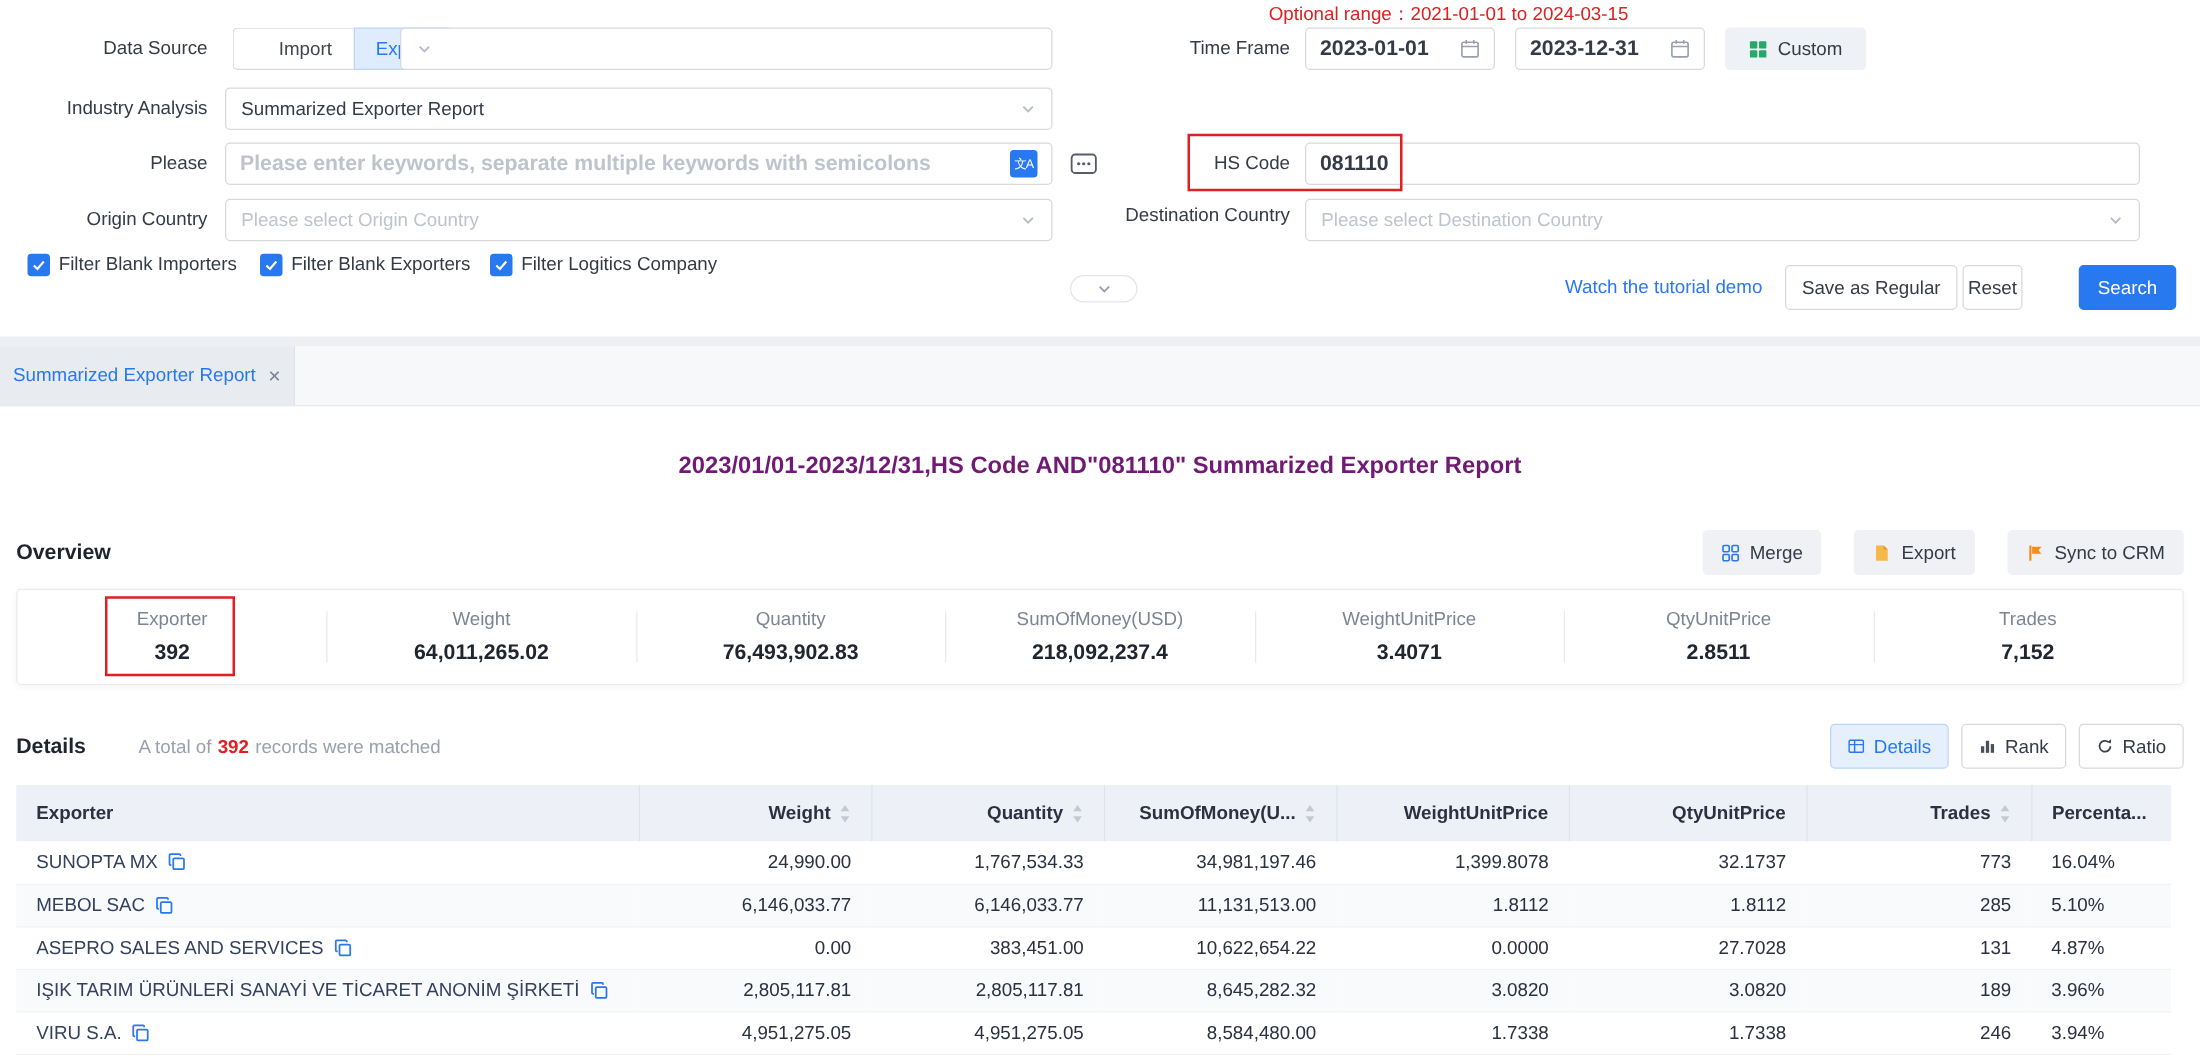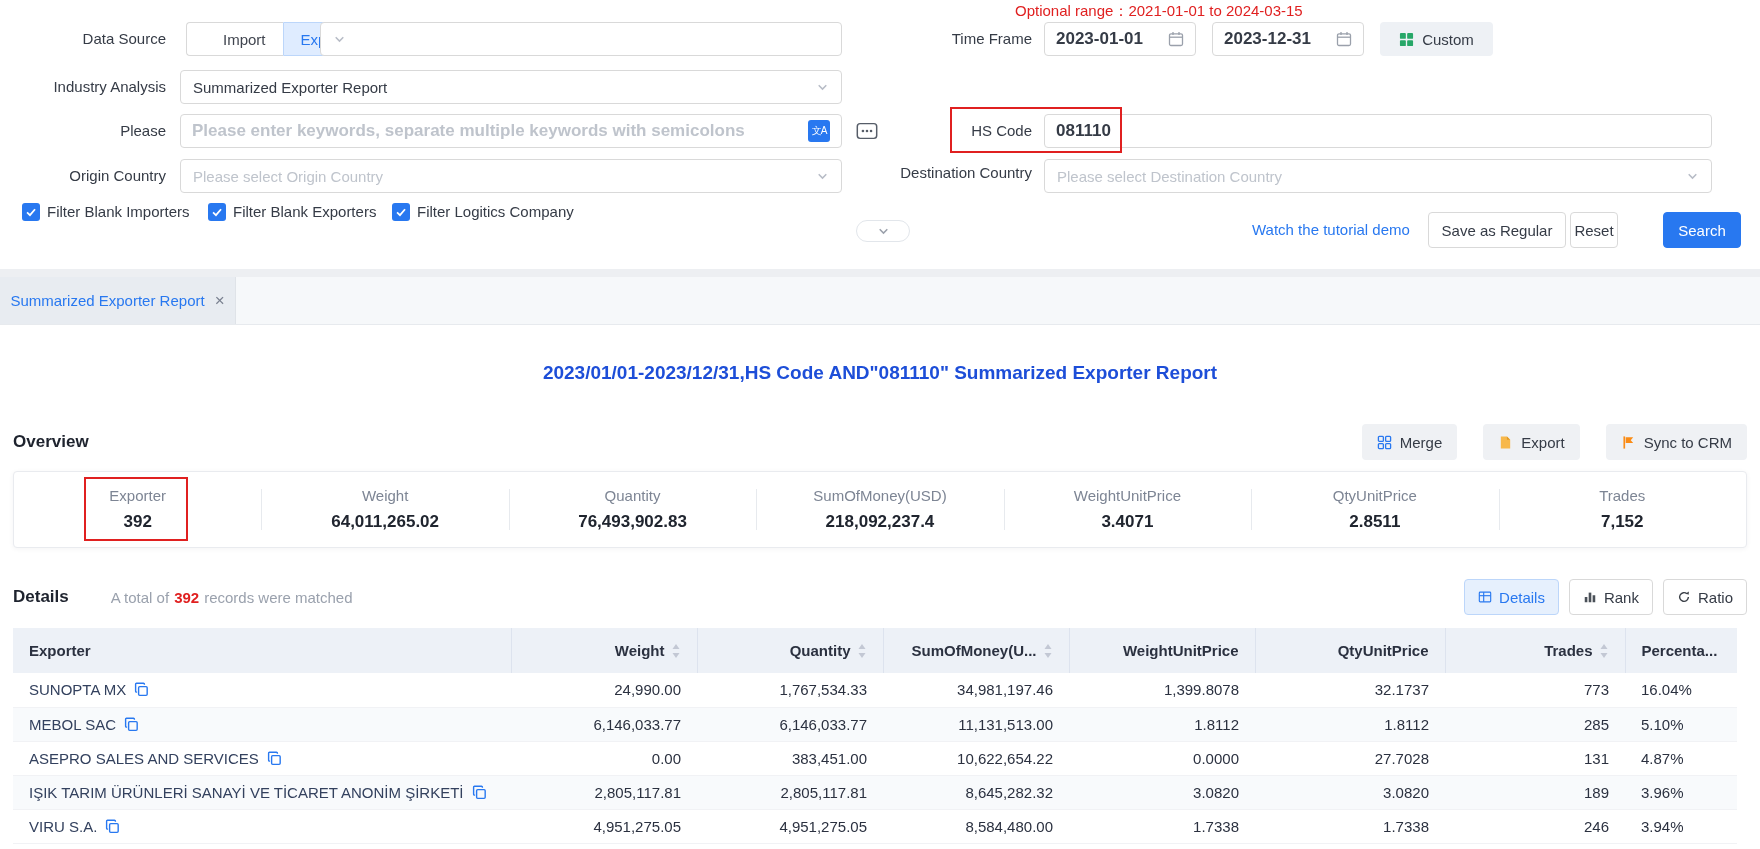--- a/index.html
+++ b/index.html
@@ -57,21 +57,21 @@
   
   .section-gap { height:8px; background:#edeff2; }
   .tabstrip { height:48px; background:#f6f8fa; border-bottom:1px solid #e7eaee; display:flex; }
   .tab { width:236px; background:#e8ecf1; border-right:1px solid #dfe3e8; display:flex;
          align-items:center; justify-content:center; gap:10px; font-size:15px;
          color:#2878f0; cursor:pointer; }
   .tab-close { color:#7a8190; font-size:17px; line-height:1; cursor:pointer; }
 
   
   .report-title { margin-top:37px; text-align:center; font-size:19px; font-weight:600;
-                  color:#1d4ed8; }
+                  color:#701a75; }
   .overview-row { margin:40px 13px 0; height:36px; display:flex; align-items:center;
                   justify-content:space-between; }
   .sec-heading { font-size:17px; font-weight:700; color:#1e232e; }
   .ov-actions { display:flex; gap:26px; }
   .ov-btn { height:36px; padding:0 15px; background:#eff1f4; border:none; border-radius:4px;
             display:flex; align-items:center; gap:8px; font-size:15px; color:#353b46; }
 
   .stats-card { position:relative; margin:11px 13px 0; height:77px; border:1px solid #e9ebef;
                 border-radius:4px; box-shadow:0 1px 5px rgba(31,42,64,.05); display:flex;
                 background:#fff; }

